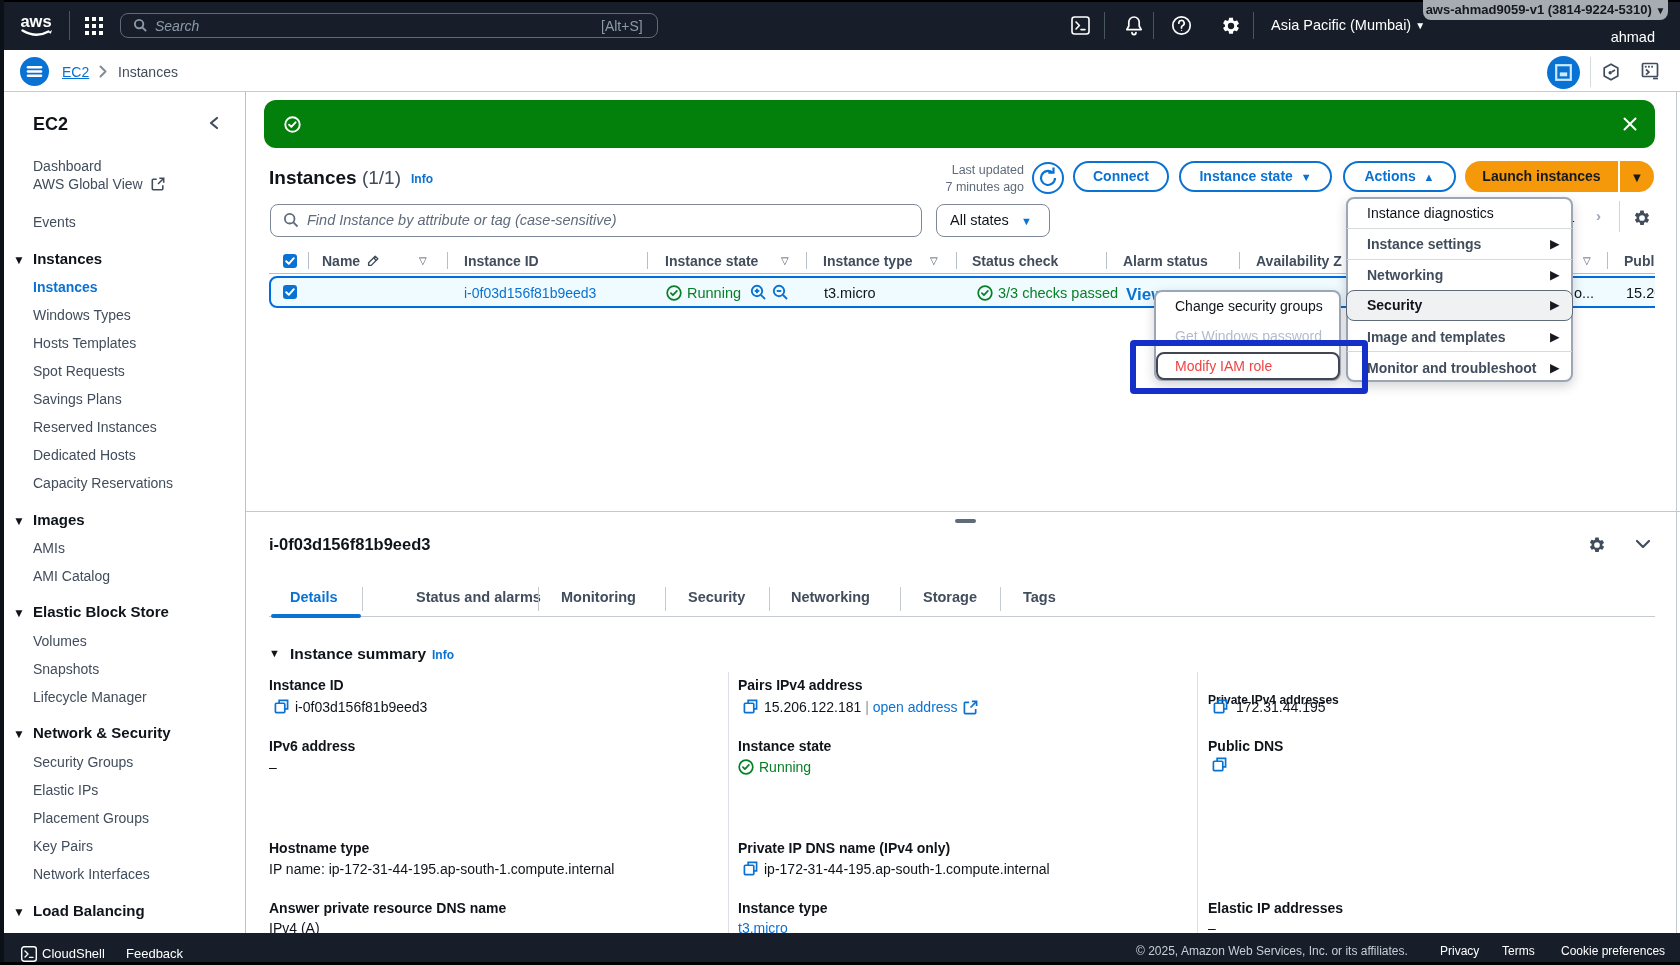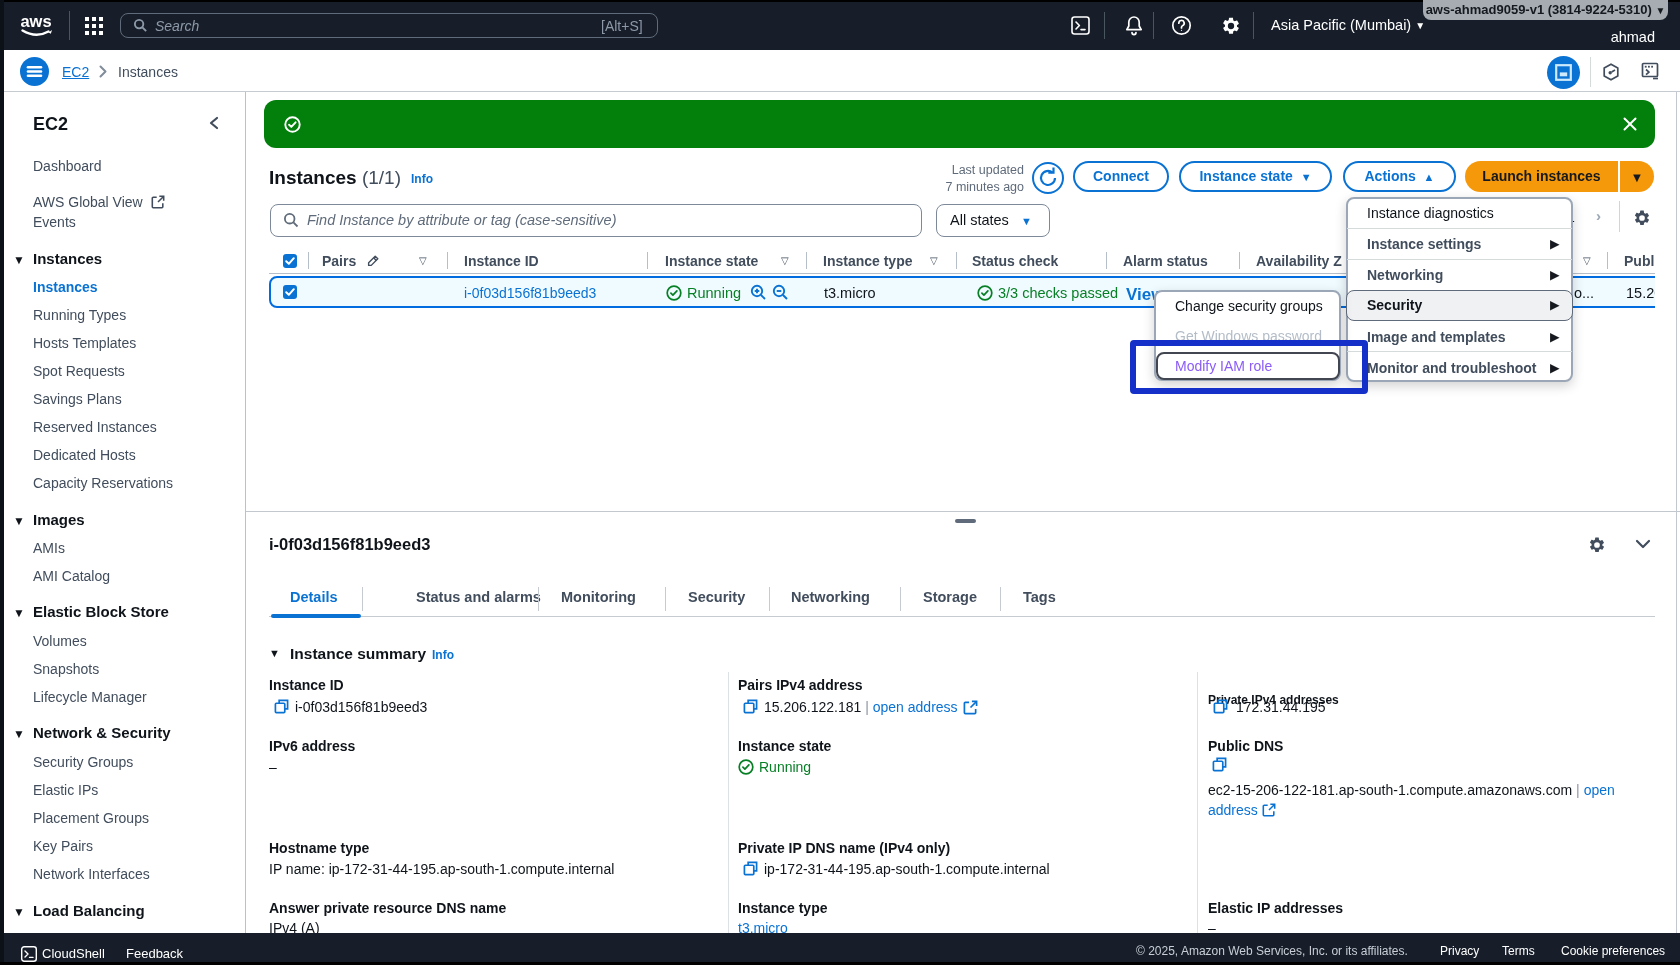--- a/index.html
+++ b/index.html
@@ -129,33 +129,33 @@
 
   <div class="abs" style="left:4px;top:92px;width:242px;height:841px;background:#fff;border-right:1px solid #b8c1cc;"></div>
   <div id="sidebar" style="position:absolute;left:0;top:0;width:246px;font-size:14px;color:#414d5c;">
     <div class="abs b" style="left:33px;top:114px;font-size:18px;color:#0f141a;">EC2</div>
     <div class="abs" style="left:207px;top:114px;">
       <svg width="14" height="18" viewBox="0 0 14 18" fill="none" stroke="#414d5c" stroke-width="2.2" stroke-linecap="round" stroke-linejoin="round">
           <path d="M10 4 L4 9 l6 5"></path>
         </svg>
     </div>
     <div class="abs" style="left:33px;top:158px;">Dashboard</div>
-    <div class="abs" style="left:33px;top:194px;">AWS Global View
+    <div class="abs" style="left:33px;top:176px;">AWS Global View
       <svg style="display:inline-block;vertical-align:-2px;margin-left:4px;" width="14" height="14" viewBox="0 0 16 16" fill="none" stroke="#414d5c" stroke-width="1.8">
           <path d="M13.5 9.5 v4 a1 1 0 0 1 -1 1 h-10 a1 1 0 0 1 -1 -1 v-10 a1 1 0 0 1 1 -1 h4"></path>
           <path d="M9.5 1.5 h5 v5"></path>
           <path d="M14 2 L8 8"></path>
         </svg>
     </div>
     <div class="abs" style="left:33px;top:214px;">Events</div>
 
     <div class="abs" style="left:13px;top:253px;font-size:12px;color:#0f141a;">▼</div>
     <div class="abs b" style="left:33px;top:250px;color:#0f141a;font-size:15px;">Instances</div>
     <div class="abs b blue" style="left:33px;top:279px;">Instances</div>
-    <div class="abs" style="left:33px;top:307px;">Running Types</div>
+    <div class="abs" style="left:33px;top:307px;">Windows Types</div>
     <div class="abs" style="left:33px;top:335px;">Hosts Templates</div>
     <div class="abs" style="left:33px;top:363px;">Spot Requests</div>
     <div class="abs" style="left:33px;top:391px;">Savings Plans</div>
     <div class="abs" style="left:33px;top:419px;">Reserved Instances</div>
     <div class="abs" style="left:33px;top:447px;">Dedicated Hosts</div>
     <div class="abs" style="left:33px;top:475px;">Capacity Reservations</div>
 
     <div class="abs" style="left:13px;top:514px;font-size:12px;color:#0f141a;">▼</div>
     <div class="abs b" style="left:33px;top:511px;color:#0f141a;font-size:15px;">Images</div>
     <div class="abs" style="left:33px;top:540px;">AMIs</div>
@@ -226,21 +226,21 @@
       </svg>
     </div>
 
   <div class="abs" style="left:269px;top:248px;width:1386px;height:26px;border-bottom:1px solid #b6bec9;"></div>
   <div class="abs" style="left:283px;top:254px;width:14px;height:14px;background:#0972d3;border-radius:3px;">
     <svg width="14" height="14" viewBox="0 0 14 14" fill="none" stroke="#fff" stroke-width="2">
         <path d="M3.2 7.2 l2.6 2.6 5-5.6" stroke-linecap="round" stroke-linejoin="round"></path>
       </svg>
   </div>
   <div class="abs" style="left:308px;top:252px;width:1px;height:17px;background:#b6bec9;"></div>
-  <div class="abs b dim" style="left:322px;top:253px;font-size:14px;">Pairs</div>
+  <div class="abs b dim" style="left:322px;top:253px;font-size:14px;">Name</div>
   <div class="abs" style="left:366px;top:254px;">
     <svg width="14" height="14" viewBox="0 0 16 16" fill="none" stroke="#414d5c" stroke-width="1.6">
         <path d="M10.5 2.5 l3 3 L6 13 H3 v-3 z" stroke-linejoin="round"></path>
         <line x1="9" y1="4.5" x2="11.8" y2="7.3"></line>
       </svg>
   </div>
   <div class="abs dim" style="left:419px;top:255px;font-size:10px;">▽</div>
   <div class="abs" style="left:447px;top:252px;width:1px;height:17px;background:#b6bec9;"></div>
   <div class="abs b dim" style="left:464px;top:253px;font-size:14px;">Instance ID</div>
   <div class="abs" style="left:647px;top:252px;width:1px;height:17px;background:#b6bec9;"></div>
@@ -397,27 +397,20 @@
       </svg>
   </div>
   <div class="abs" style="left:1236px;top:699px;font-size:14px;">172.31.44.195</div>
   <div class="abs b" style="left:1208px;top:738px;font-size:14px;">Public DNS</div>
   <div class="abs" style="left:1212px;top:757px;">
     <svg width="15" height="15" viewBox="0 0 16 16" fill="none" stroke="#0972d3" stroke-width="1.8">
         <rect x="1.5" y="4.5" width="10" height="10" rx="1"></rect>
         <path d="M5.5 4.5 v-3 h9 v9 h-3"></path>
       </svg>
   </div>
-  <div class="abs" style="left:1208px;top:781px;font-size:14px;width:420px;line-height:19.5px;">ec2-15-206-122-181.ap-south-1.compute.amazonaws.com <span style="color:#8c95a3;">|</span> <span class="blue">open address</span>
-    <svg style="display:inline-block;vertical-align:-2px;" width="14" height="14" viewBox="0 0 16 16" fill="none" stroke="#0972d3" stroke-width="1.8">
-        <path d="M13.5 9.5 v4 a1 1 0 0 1 -1 1 h-10 a1 1 0 0 1 -1 -1 v-10 a1 1 0 0 1 1 -1 h4"></path>
-        <path d="M9.5 1.5 h5 v5"></path>
-        <path d="M14 2 L8 8"></path>
-      </svg>
-  </div>
   <div class="abs b" style="left:1208px;top:900px;font-size:14px;">Elastic IP addresses</div>
   <div class="abs" style="left:1208px;top:920px;font-size:14px;">–</div>
 
   <div class="abs" style="left:1346px;top:197px;width:227px;height:185px;background:#fff;border:2px solid #9ba7b6;border-radius:8px;box-shadow:0 4px 12px rgba(0,0,0,0.18);"></div>
   <div class="abs" style="left:1367px;top:205px;font-size:14px;color:#0f141a;">Instance diagnostics</div>
   <div class="abs" style="left:1347px;top:228px;width:225px;height:1px;background:#d5dbdb;"></div>
   <div class="abs b dim" style="left:1367px;top:236px;font-size:14px;">Instance settings</div>
   <div class="abs dim" style="left:1550px;top:236px;font-size:12.5px;color:#16191f;">▶</div>
   <div class="abs" style="left:1347px;top:259px;width:225px;height:1px;background:#d5dbdb;"></div>
   <div class="abs b dim" style="left:1367px;top:267px;font-size:14px;">Networking</div>
@@ -428,21 +421,21 @@
   <div class="abs b dim" style="left:1367px;top:329px;font-size:14px;">Image and templates</div>
   <div class="abs dim" style="left:1550px;top:329px;font-size:12.5px;color:#16191f;">▶</div>
   <div class="abs" style="left:1347px;top:351px;width:225px;height:1px;background:#d5dbdb;"></div>
   <div class="abs b dim" style="left:1367px;top:360px;font-size:14px;">Monitor and troubleshoot</div>
   <div class="abs dim" style="left:1550px;top:360px;font-size:12.5px;color:#16191f;">▶</div>
 
   <div class="abs" style="left:1154px;top:290px;width:187px;height:91px;background:#fff;border:2px solid #9ba7b6;border-radius:8px;box-shadow:0 4px 12px rgba(0,0,0,0.18);"></div>
   <div class="abs" style="left:1175px;top:298px;font-size:14px;color:#0f141a;">Change security groups</div>
   <div class="abs" style="left:1175px;top:328px;font-size:14px;color:#b4bdc7;">Get Windows password</div>
   <div class="abs" style="left:1156px;top:352px;width:184px;height:28px;background:#fff;border:2px solid #424650;border-radius:8px;"></div>
-  <div class="abs" style="left:1175px;top:358px;font-size:14px;color:#8b5cf6;">Modify IAM role</div>
+  <div class="abs" style="left:1175px;top:358px;font-size:14px;color:#ef4444;">Modify IAM role</div>
 
   <div class="abs" style="left:1130px;top:340px;width:238px;height:54px;border:6px solid #1430c8;border-radius:4px;"></div>
 
   <div class="abs" style="left:0;top:933px;width:1680px;height:29px;background:#171e29;"></div>
   <div class="abs" style="left:21px;top:946px;">
     <svg width="16" height="16" viewBox="0 0 16 16" fill="none" stroke="#fff" stroke-width="1.4">
       <rect x="0.7" y="0.7" width="14.6" height="14.6" rx="2.5"></rect>
       <path d="M4 5 l3 3 -3 3" stroke-linejoin="round" stroke-linecap="round"></path>
         <line x1="8.5" y1="11.4" x2="12" y2="11.4" stroke-linecap="round"></line>
     </svg>

